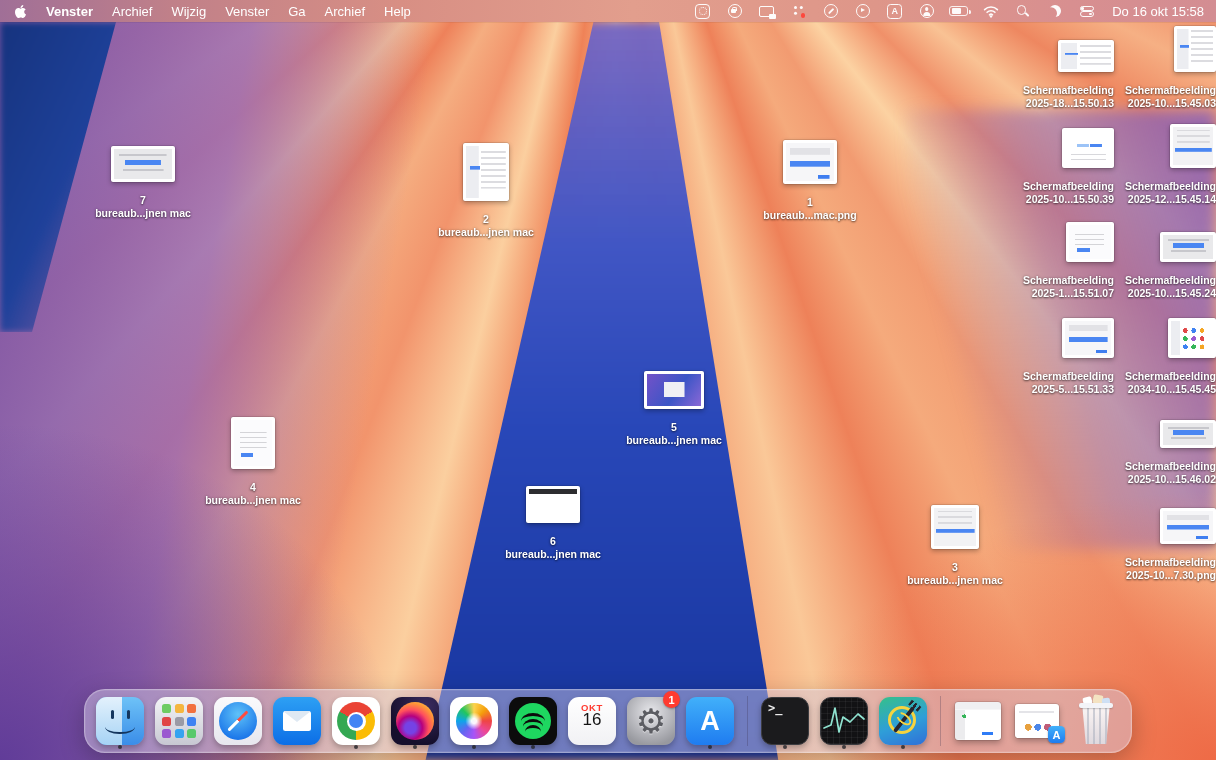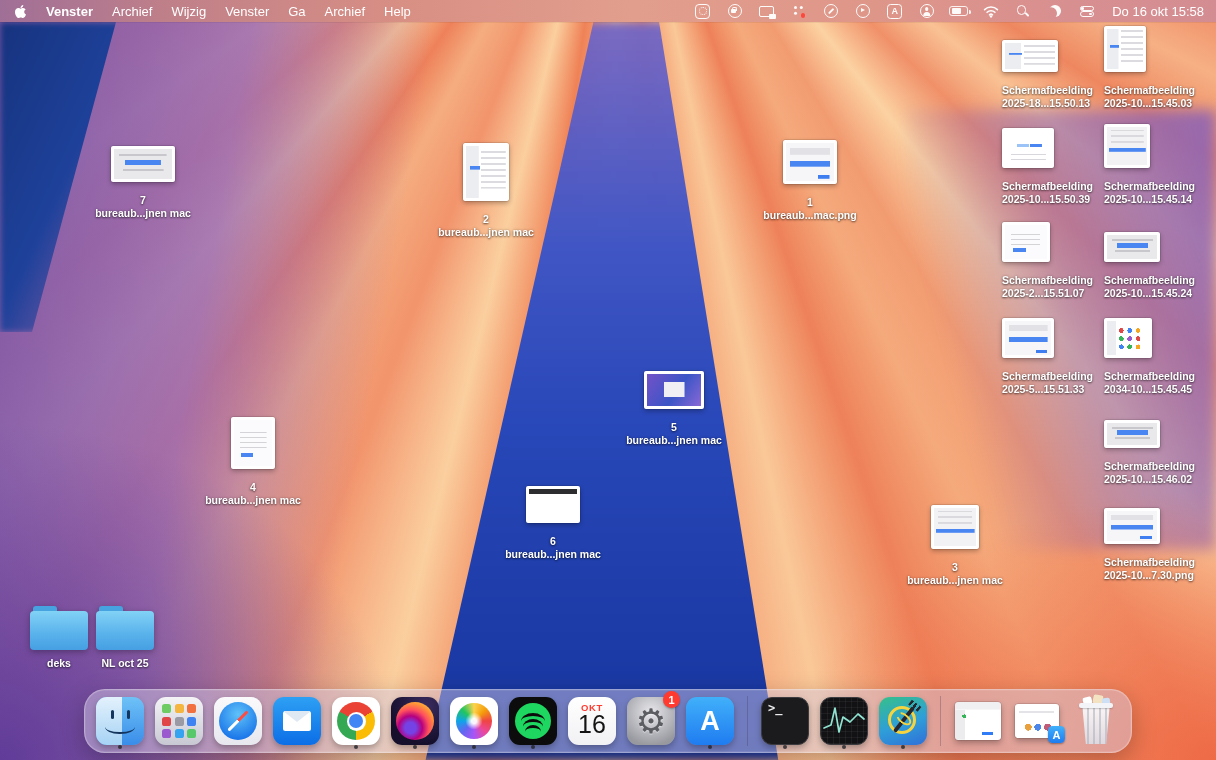--- a/index.html
+++ b/index.html
@@ -68,21 +68,21 @@
   .i-se::before{content:"";position:absolute;left:0.5px;top:0.5px;width:7.6px;height:7.6px;border:1.6px solid #fff;border-radius:50%;}
   .i-se::after{content:"";position:absolute;right:1px;bottom:0.3px;width:1.9px;height:5px;background:#fff;border-radius:1px;transform:rotate(-45deg);}
   .i-mn{width:12px;height:12px;border-radius:50%;box-shadow:inset -4px 2.2px 0 0 #fff;}
   .i-cc{width:14px;height:13px;display:flex;flex-direction:column;justify-content:space-between;padding:1px 0;box-sizing:border-box;}
   .i-cc .pill{height:4.8px;border:1.1px solid #fff;border-radius:3.5px;position:relative;}
   .i-cc .pill.t::after{content:"";position:absolute;left:0.6px;top:0.5px;width:2.7px;height:2.7px;background:#fff;border-radius:50%;}
   .i-cc .pill.b::after{content:"";position:absolute;right:0.6px;top:0.5px;width:2.7px;height:2.7px;background:#fff;border-radius:50%;}
 
   
   .dicon{position:absolute;width:130px;display:flex;flex-direction:column;align-items:center;z-index:5;cursor:default;}
-  .shot{position:absolute;width:112px;display:flex;flex-direction:column;align-items:flex-start;z-index:5;cursor:default;}
+  .shot{position:absolute;width:112px;display:flex;flex-direction:column;align-items:flex-end;z-index:5;cursor:default;}
   .thumb{box-sizing:border-box;background:#fff;padding:3px;border-radius:2px;margin-bottom:12px;
     box-shadow:0 0 0 .5px rgba(0,0,0,.18),0 2px 5px rgba(0,0,0,.3);}
   .inn{width:100%;height:100%;}
   .lbl{font-size:10.5px;font-weight:700;color:#fff;text-align:center;line-height:13px;
     text-shadow:0 1px 2px rgba(0,0,0,.55),0 0 3px rgba(0,0,0,.3);white-space:nowrap;}
   .tv-a{background:
     linear-gradient(#4a86f2,#4a86f2) 50% 42%/62% 5px no-repeat,
     linear-gradient(#c7c7cc,#c7c7cc) 50% 18%/82% 2px no-repeat,
     linear-gradient(#c7c7cc,#c7c7cc) 50% 70%/70% 2px no-repeat,#e9e9eb;}
   .tv-b{background:
@@ -177,21 +177,21 @@
 
   .ic-spotify{background:#0c0c0c;}
   .ic-spotify .sp{position:absolute;inset:6px;border-radius:50%;background:#1ed760;}
   .ic-spotify .sa{position:absolute;border-top:3.2px solid #0c0c0c;border-radius:50%;}
   .ic-spotify .sa1{left:12px;top:16px;width:24px;height:14px;}
   .ic-spotify .sa2{left:14px;top:22px;width:20px;height:12px;}
   .ic-spotify .sa3{left:16px;top:28px;width:16px;height:10px;}
 
   .ic-calendar{background:linear-gradient(180deg,#fff,#f1f1f4);}
   .cal-month{position:absolute;top:5px;width:100%;text-align:center;font-size:9.5px;font-weight:700;color:#ff3b30;letter-spacing:.6px;}
-  .cal-day{position:absolute;top:13px;width:100%;text-align:center;font-size:25px;font-weight:300;color:#141414;}
+  .cal-day{position:absolute;top:13px;width:100%;text-align:center;font-size:17px;font-weight:300;color:#141414;}
 
   .ic-settings{background:radial-gradient(circle at 50% 32%,#e8e8ec,#98999f 82%);display:flex;align-items:center;justify-content:center;}
   .gear{font-size:34px;color:#5c5d63;line-height:1;text-shadow:0 1px 1px rgba(255,255,255,.5);}
   .nbadge{position:absolute;top:-2px;right:-3px;min-width:17px;height:17px;border-radius:9px;background:#ff3b30;color:#fff;
     font-size:11px;font-weight:700;display:flex;align-items:center;justify-content:center;padding:0 4px;box-sizing:border-box;
     box-shadow:0 1px 2px rgba(0,0,0,.3);z-index:2;}
 
   .ic-appstore{background:linear-gradient(180deg,#41b0fa,#1f7cf0);display:flex;align-items:center;justify-content:center;
     color:#fff;font-size:27px;font-weight:700;}
 
@@ -390,28 +390,28 @@
         <div class="inn tv-h"></div>
       </div>
     <div class="lbl">Schermafbeelding</div>
     <div class="lbl">2025-10...15.50.39</div>
   </div>
   <div class="shot" style="left:1104px;top:124px;">
     <div class="thumb" style="width:46px;height:44px;">
         <div class="inn tv-g"></div>
       </div>
     <div class="lbl">Schermafbeelding</div>
-    <div class="lbl">2025-10...15.45.14</div>
+    <div class="lbl">2025-12...15.45.14</div>
   </div>
   <div class="shot" style="left:1002px;top:222px;">
     <div class="thumb" style="width:48px;height:40px;">
         <div class="inn tv-d"></div>
       </div>
     <div class="lbl">Schermafbeelding</div>
-    <div class="lbl">2025-2...15.51.07</div>
+    <div class="lbl">2025-1...15.51.07</div>
   </div>
   <div class="shot" style="left:1104px;top:232px;">
     <div class="thumb" style="width:56px;height:30px;">
         <div class="inn tv-a"></div>
       </div>
     <div class="lbl">Schermafbeelding</div>
     <div class="lbl">2025-10...15.45.24</div>
   </div>
   <div class="shot" style="left:1002px;top:318px;">
     <div class="thumb" style="width:52px;height:40px;">
@@ -435,28 +435,20 @@
     <div class="lbl">2025-10...15.46.02</div>
   </div>
   <div class="shot" style="left:1104px;top:508px;">
     <div class="thumb" style="width:56px;height:36px;">
         <div class="inn tv-c"></div>
       </div>
     <div class="lbl">Schermafbeelding</div>
     <div class="lbl">2025-10...7.30.png</div>
   </div>
 
-  <div class="folderitem" style="left:7px;top:606px;">
-    <div class="folder"></div>
-    <div class="lbl">deks</div>
-  </div>
-  <div class="folderitem" style="left:73px;top:606px;">
-    <div class="folder"></div>
-    <div class="lbl">NL oct 25</div>
-  </div>
 
   <div class="dock">
     <div class="ditem">
       <div class="ic ic-finder">
           <span class="eye l"></span>
           <span class="eye r"></span>
           <span class="smile"></span>
         </div>
       <span class="rdot"></span>
     </div>

